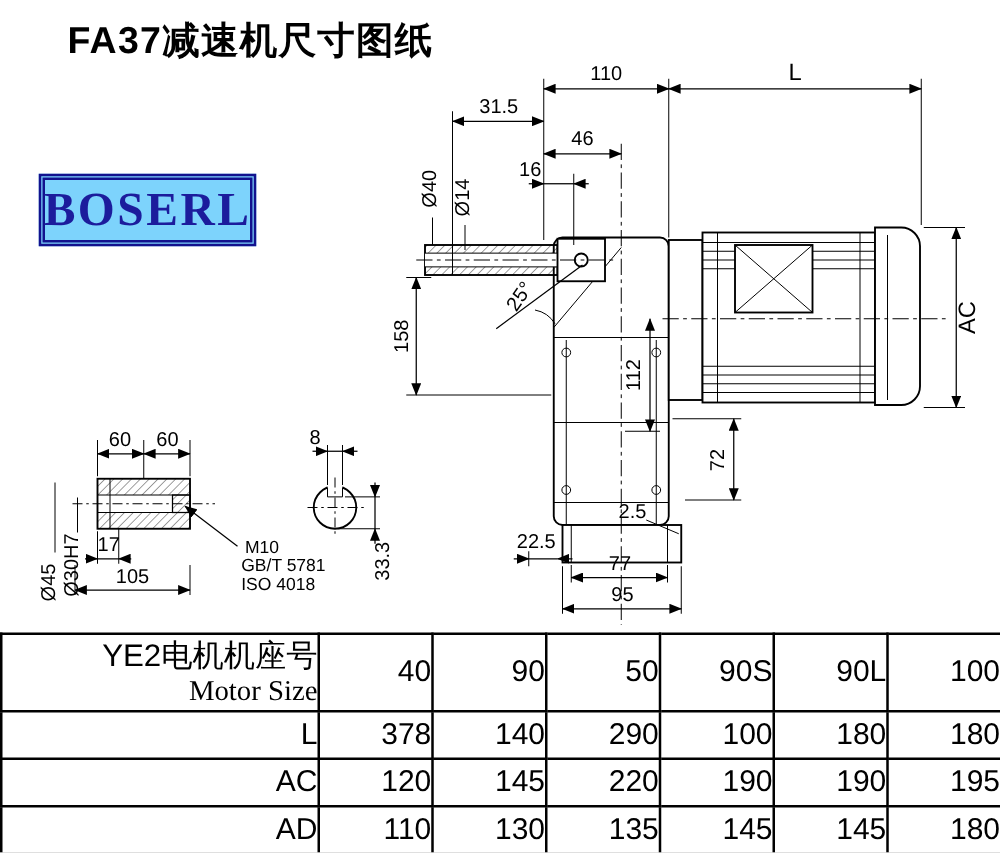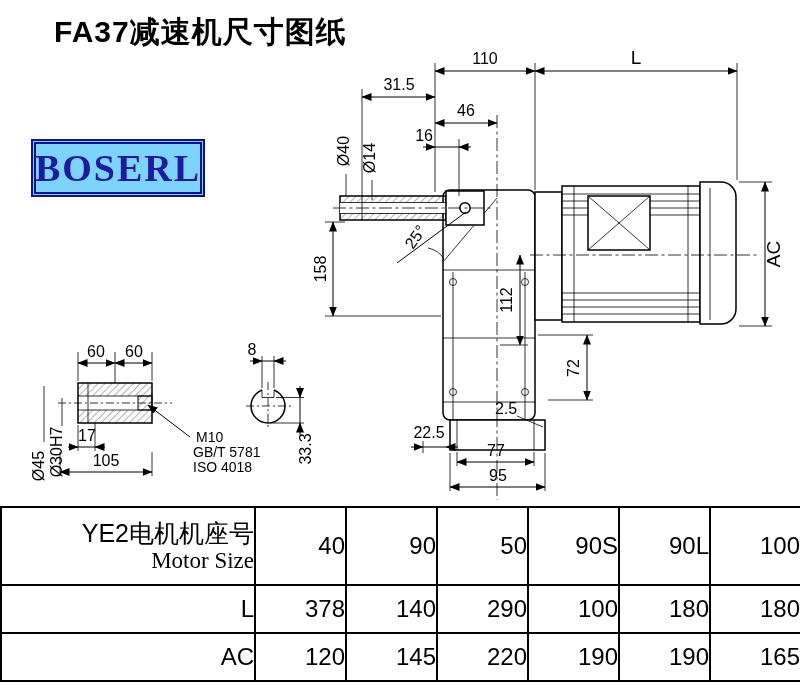--- a/index.html
+++ b/index.html
@@ -287,18 +287,27 @@
         <td>180</td>
         <td>180</td>
       </tr>
       <tr class="row">
         <td>AC</td>
         <td>120</td>
         <td>145</td>
         <td>220</td>
         <td>190</td>
         <td>190</td>
-        <td>165</td>
+        <td>195</td>
+      </tr>
+      <tr class="row">
+        <td>AD</td>
+        <td>110</td>
+        <td>130</td>
+        <td>135</td>
+        <td>145</td>
+        <td>145</td>
+        <td>180</td>
       </tr>
     </tbody>
   </table>
 
 </div>
 
 </body></html>

